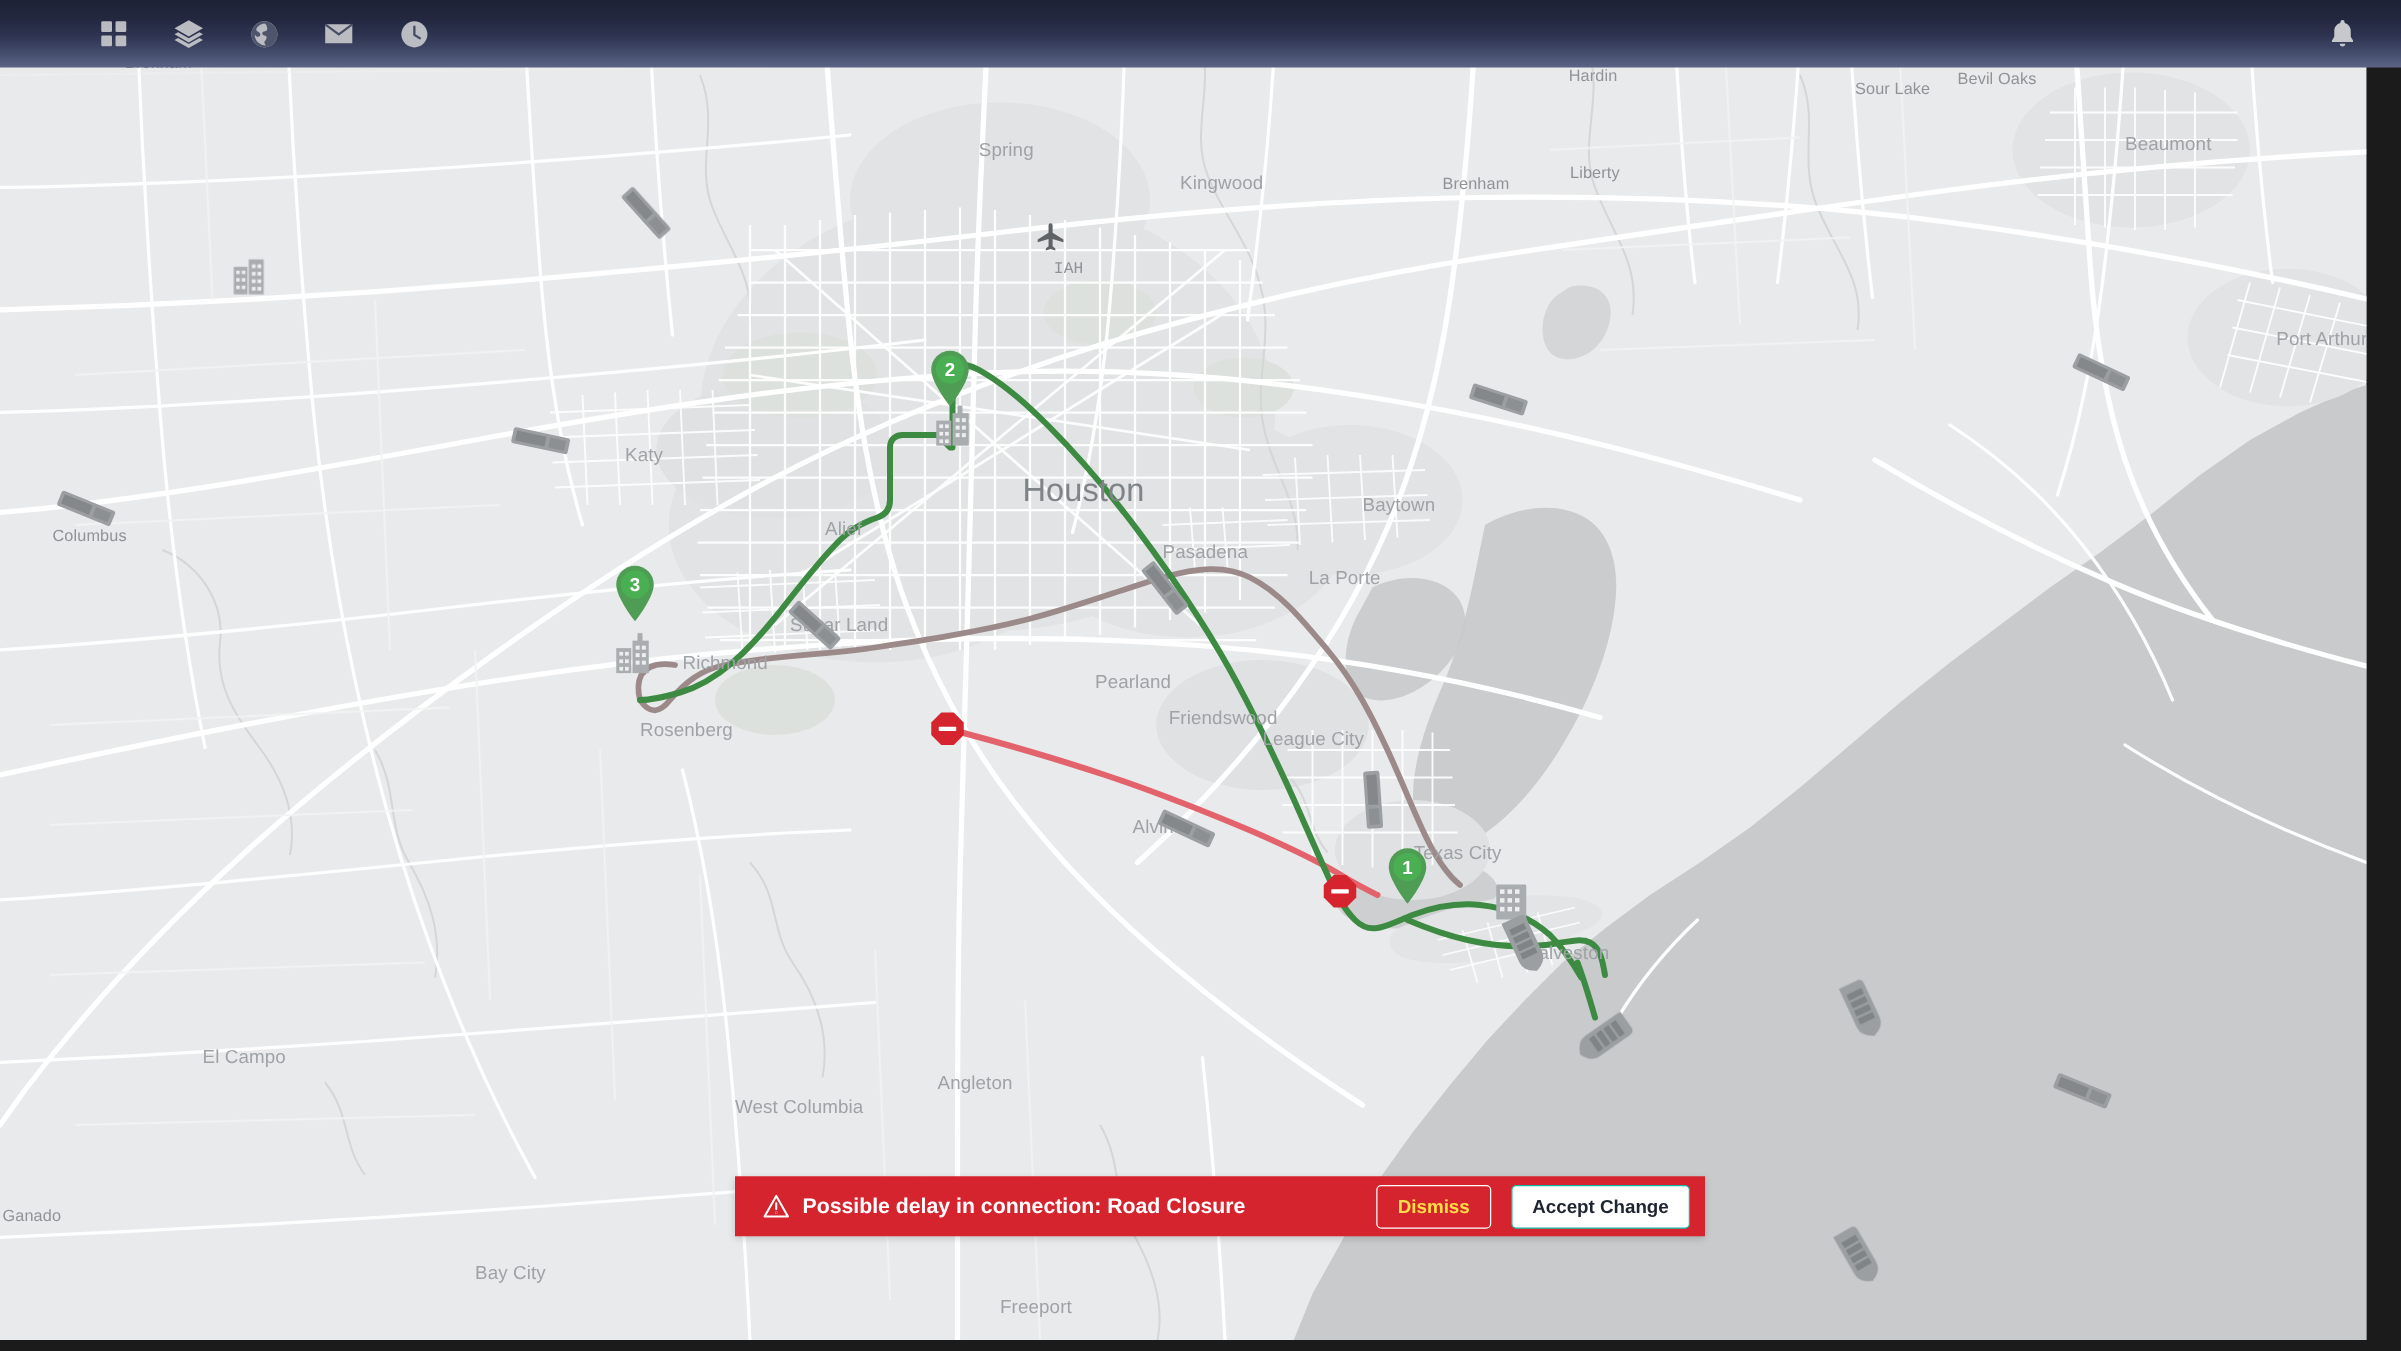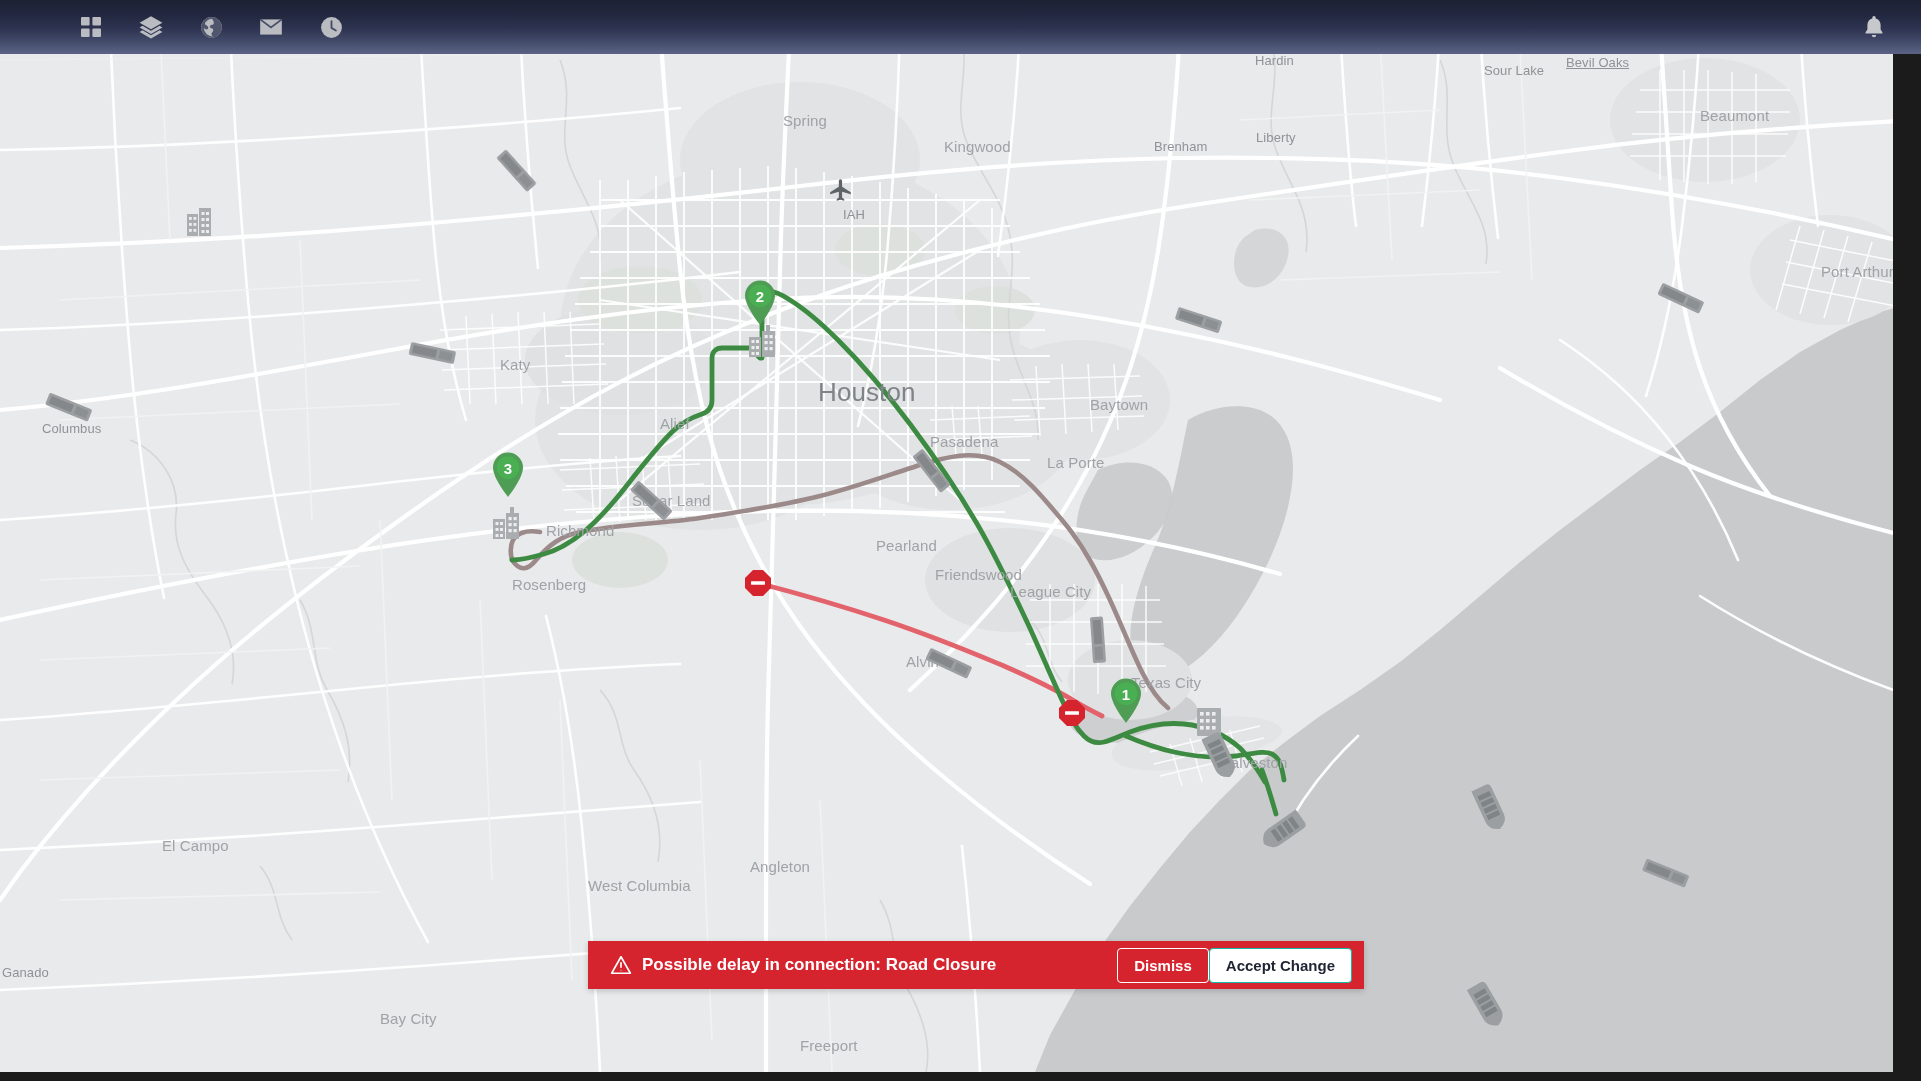--- a/index.html
+++ b/index.html
@@ -135,23 +135,23 @@
     font-family: "Liberation Sans", sans-serif;
     font-size: 15px;
     font-weight: bold;
     border-radius: 4px;
     padding: 8px 16px;
     cursor: pointer;
     white-space: nowrap;
   }
   .abtn.ghost {
     background: transparent;
-    color: #ffffff;
+    color: #fde047;
     border: 1px solid #ffffff;
-    margin-right: 0;
+    margin-right: 16px;
   }
   .abtn.solid {
     background: #ffffff;
     color: #1f2433;
     border: 1px solid #14b8a6;
   }
 </style>
 </head>
 <body>
 
@@ -457,28 +457,28 @@
                  C1280,758 1282,768 1284,780" stroke="#3d8b42" stroke-width="4.8" fill="none" stroke-linecap="round" stroke-linejoin="round"></path>
         <path d="M1262,770 C1268,786 1272,800 1276,814" stroke="#3d8b42" stroke-width="4.8" fill="none" stroke-linecap="round"></path>
 
       </g>
     </svg>
 
     <div id="labels">
         <div class="mlabel tiny" style="left: 100px; top: 42px;">Brenham</div>
         <div class="mlabel tiny" style="left: 1255px; top: 53px;">Hardin</div>
         <div class="mlabel tiny" style="left: 1484px; top: 63px;">Sour Lake</div>
-        <div class="mlabel tiny" style="left: 1566px; top: 55px; text-decoration: underline;">Bevil Oaks</div>
+        <div class="mlabel tiny" style="left: 1566px; top: 55px;">Bevil Oaks</div>
         <div class="mlabel" style="left: 1700px; top: 107px;">Beaumont</div>
         <div class="mlabel" style="left: 1821px; top: 263px;">Port Arthur</div>
         <div class="mlabel" style="left: 783px; top: 112px;">Spring</div>
         <div class="mlabel" style="left: 944px; top: 138px;">Kingwood</div>
         <div class="mlabel tiny" style="left: 1216px; top: 130px; margin-left: 40px;">Liberty</div>
         <div class="mlabel tiny" style="left: 1154px; top: 139px;">Brenham</div>
-        <div class="mlabel tiny" style="left: 843px; top: 207px;">IAH</div>
+        <div class="mlabel tiny" style="left: 843px; top: 207px; font-family: Liberation Mono, monospace;">IAH</div>
         <div class="mlabel big" style="left: 818px; top: 377px;">Houston</div>
         <div class="mlabel" style="left: 1090px; top: 396px;">Baytown</div>
         <div class="mlabel" style="left: 930px; top: 433px;">Pasadena</div>
         <div class="mlabel" style="left: 1047px; top: 454px;">La Porte</div>
         <div class="mlabel" style="left: 500px; top: 356px;">Katy</div>
         <div class="mlabel" style="left: 660px; top: 415px;">Alief</div>
         <div class="mlabel" style="left: 632px; top: 492px;">Sugar Land</div>
         <div class="mlabel" style="left: 546px; top: 522px;">Richmond</div>
         <div class="mlabel" style="left: 512px; top: 545px; margin-top: 31px;">Rosenberg</div>
         <div class="mlabel" style="left: 876px; top: 537px;">Pearland</div>

